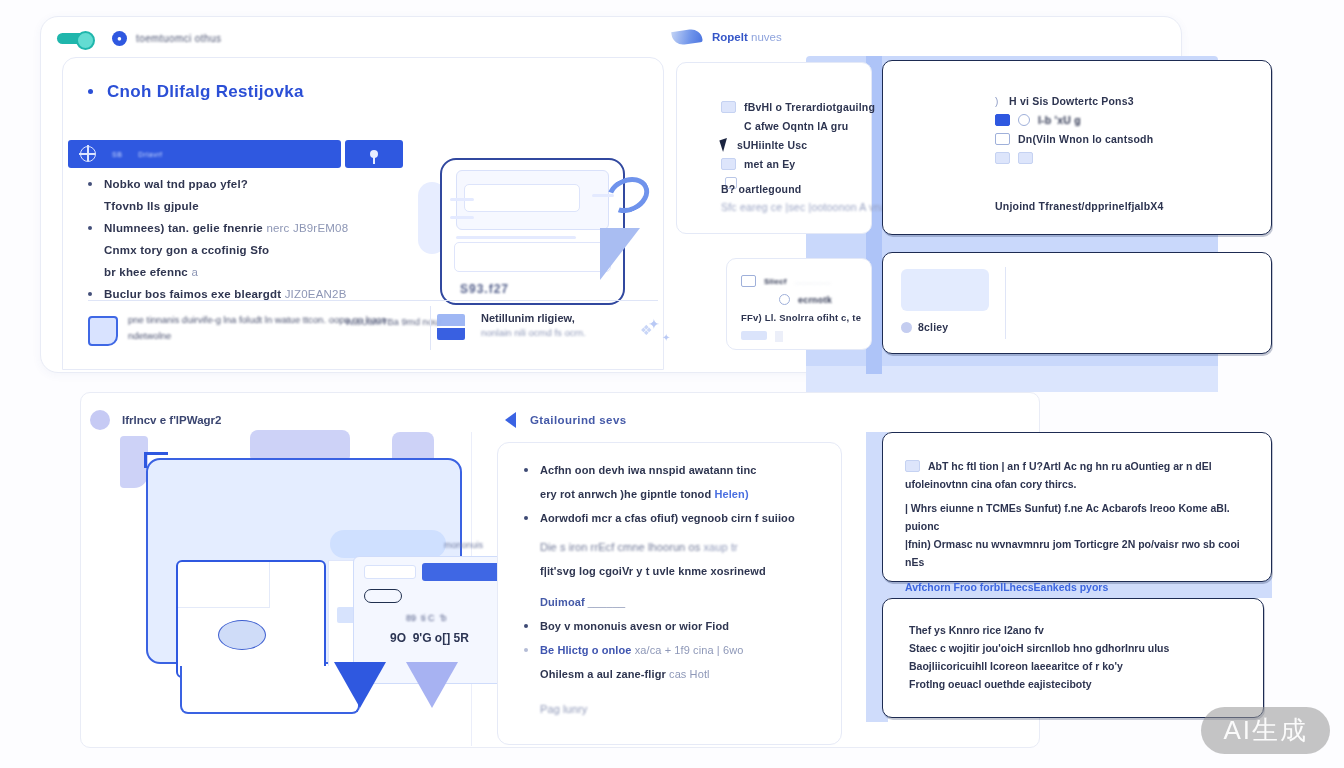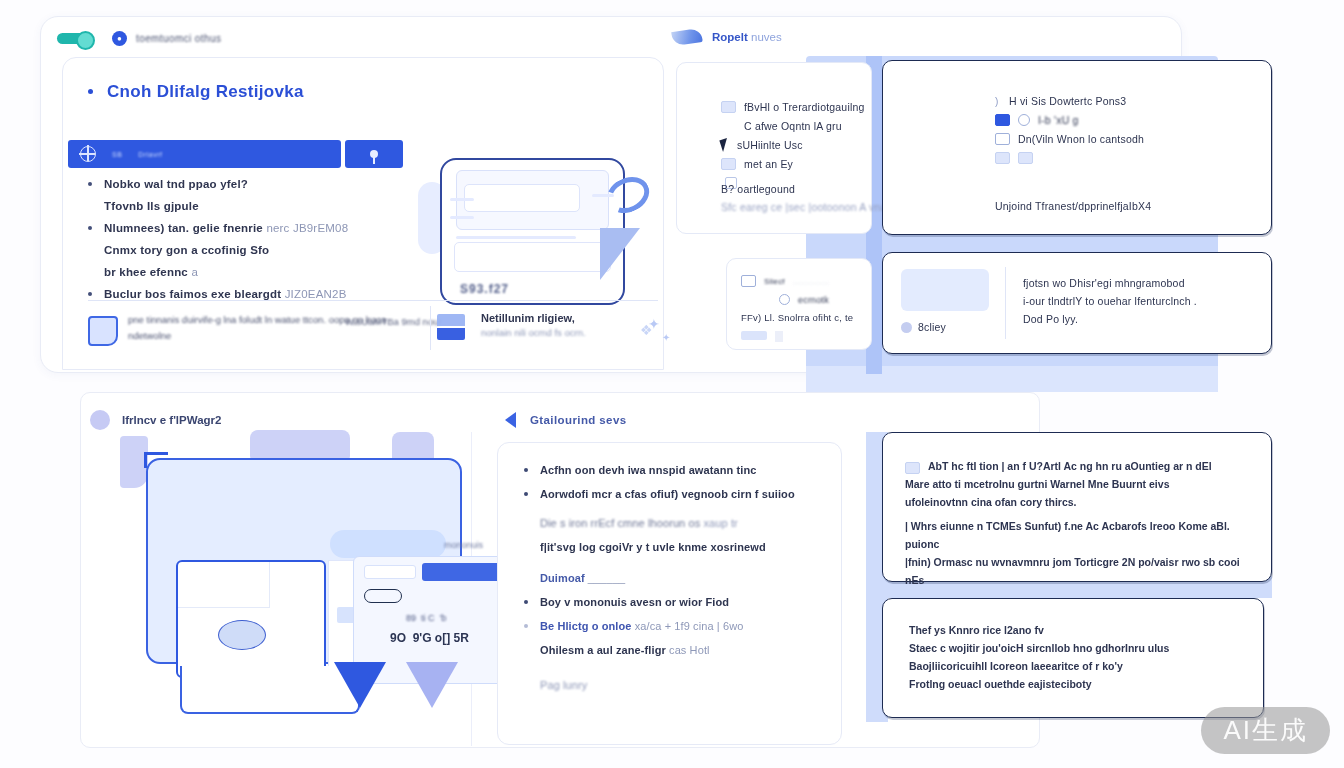--- a/index.html
+++ b/index.html
@@ -188,21 +188,21 @@
 
   .c-tr-1 { left: 676px; top: 62px; width: 196px; height: 172px; }
   .c-tr-2 { left: 882px; top: 60px; width: 390px; height: 175px; }
   .c-tr-3 { left: 726px; top: 258px; width: 146px; height: 92px; }
   .c-tr-4 { left: 882px; top: 252px; width: 390px; height: 102px; }
 
   .row-line { display:flex; align-items:center; gap:8px; margin-bottom:7px; }
   .sq-ic { width:15px;height:12px;border:1.2px solid #9fb0da;border-radius:2px;flex:none; }
   .sq-ic.fill { background:#2f58e0;border-color:#2f58e0; }
   .sq-ic.lt { background:#dde5fb; border-color:#c5d2f2; }
-  .ln { font-size:10.5px; color:#2d3450; font-weight:400; letter-spacing:.2px; white-space:nowrap;}
+  .ln { font-size:10.5px; color:#2d3450; font-weight:700; letter-spacing:.2px; white-space:nowrap;}
   .ln.dim { color:#98a2c2; font-weight:400; }
   .cursor {
     width:0;height:0;border-left:8px solid #1b2440;
     border-bottom:12px solid transparent; transform:rotate(-18deg);
   }
 
   
   .panel-bl {
     position:absolute; left:80px; top:392px; width:960px; height:356px;
     background:#ffffff; border:1px solid #e9ecf6; border-radius:10px;
@@ -460,25 +460,20 @@
     </div>
   </div>
 
   <div class="card c-tr-4">
     <div style="position:absolute;left:18px;top:16px;width:88px;height:42px;background:#e3ebfe;border-radius:6px;"></div>
     <div style="position:absolute;left:18px;bottom:20px;display:flex;align-items:center;gap:6px;">
       <div style="width:11px;height:11px;border-radius:50%;background:#c4cdf0;"></div>
       <div class="ln blur">8cliey</div>
     </div>
     <div class="thin" style="left:122px;top:14px;width:1px;height:72px;"></div>
-    <div style="position:absolute;left:140px;top:24px;">
-      <div class="ln blur" style="margin-bottom:6px;">fjotsn wo Dhisr'egi mhngramobod</div>
-      <div class="ln blur" style="margin-bottom:6px;">i-our tlndtrlY to ouehar lfenturclnch .</div>
-      <div class="ln blur">Dod Po lyy.</div>
-    </div>
   </div>
 
   <div class="panel-bl"></div>
 
   <div class="bl-head">
     <div class="dot-lav"></div>
     <div class="t blur">Ifrlncv e f'lPWagr2</div>
   </div>
 
   <div class="bl-col"></div>
@@ -519,20 +514,24 @@
     <div class="t blur">Gtailourind  sevs</div>
   </div>
   <div class="bl-mid"></div>
 
   <div class="bl-list">
     <div class="bl-li">
         <div class="b"></div>
         <div class="t blur"><span>Acfhn oon devh iwa nnspid awatann tinc</span></div>
       </div>
     <div class="bl-li">
+        <div class="b none"></div>
+        <div class="t blur"><span>ery rot anrwch )he gipntle tonod</span> <span class="lnk">Helen)</span></div>
+      </div>
+    <div class="bl-li">
         <div class="b"></div>
         <div class="t blur"><span>Aorwdofi mcr a cfas ofiuf) vegnoob cirn f suiioo</span></div>
       </div>
     <div class="bl-li" style="margin-top:8px;">
         <div class="b none"></div>
         <div class="t blur2" style="font-weight:400;color:#6e7796;"><span>Die s iron rrEcf cmne lhoorun os</span> <span class="dim">xaup tr</span></div>
       </div>
     <div class="bl-li">
         <div class="b none"></div>
         <div class="t blur"><span>f|it'svg log cgoiVr y t uvle knme xosrinewd</span></div>
@@ -557,25 +556,24 @@
         <div class="b none"></div>
         <div class="t blur2" style="font-weight:400;color:#8c96b6;"><span>Pag lunry</span></div>
       </div>
   </div>
 
   <div class="br-band"></div>
   <div class="br-band2"></div>
 
   <div class="card c-br-1">
     <div style="position:absolute;left:22px;top:24px;right:18px;">
-      <div style="display:flex;gap:8px;align-items:center;">
+      <div style="display:flex;gap:8px;align-items:flex-start;">
         <div class="sq-ic lt" style="margin-top:3px;"></div>
         <div class="br-txt blur">AbT hc ftI tion | an  f U?Artl Ac ng hn ru aOuntieg ar n  dEl</div>
       </div>
-      <div class="br-txt blur">Mare atto ti mcetrolnu gurtni Warnel Mne Buurnt eivs</div>
       <div class="br-txt blur">ufoleinovtnn cina ofan cory thircs.</div>
       <div class="br-txt blur" style="margin-top:6px;">| Whrs eiunne n TCMEs Sunfut) f.ne Ac Acbarofs lreoo Kome aBl. puionc</div>
       <div class="br-txt blur">|fnin) Ormasc nu wvnavmnru jom Torticgre 2N po/vaisr rwo sb cooi nEs</div>
       <div class="br-link blur">Avfchorn Froo forbILhecsEankeds pyors</div>
     </div>
   </div>
 
   <div class="card c-br-2">
     <div style="position:absolute;left:26px;top:22px;right:18px;">
       <div class="br-txt blur">Thef ys  Knnro rice l2ano fv</div>

